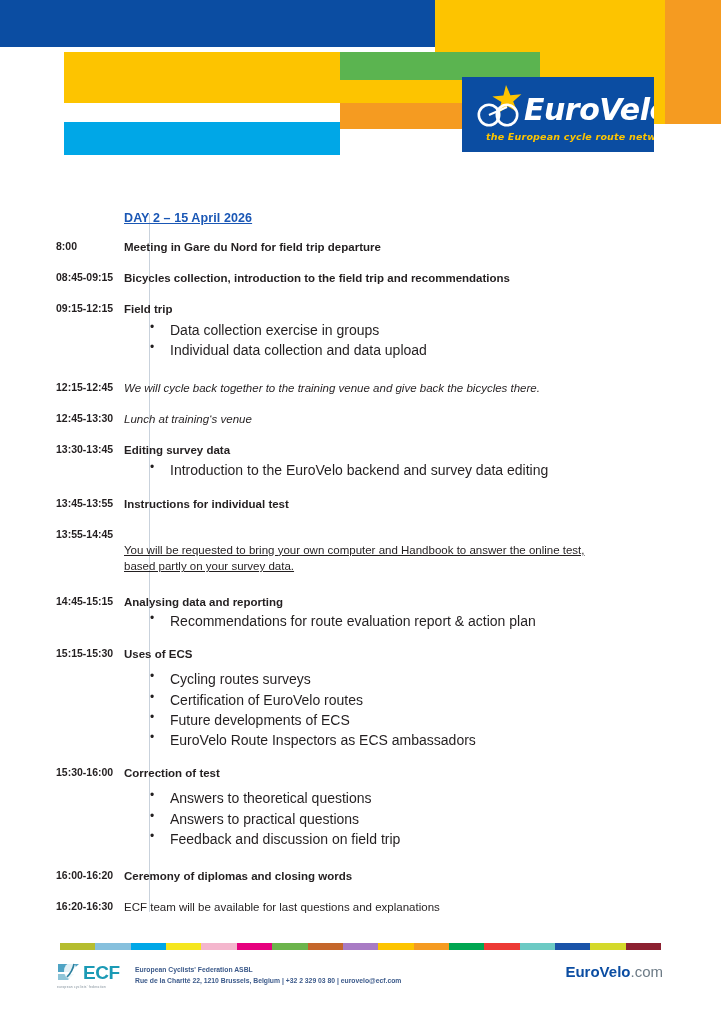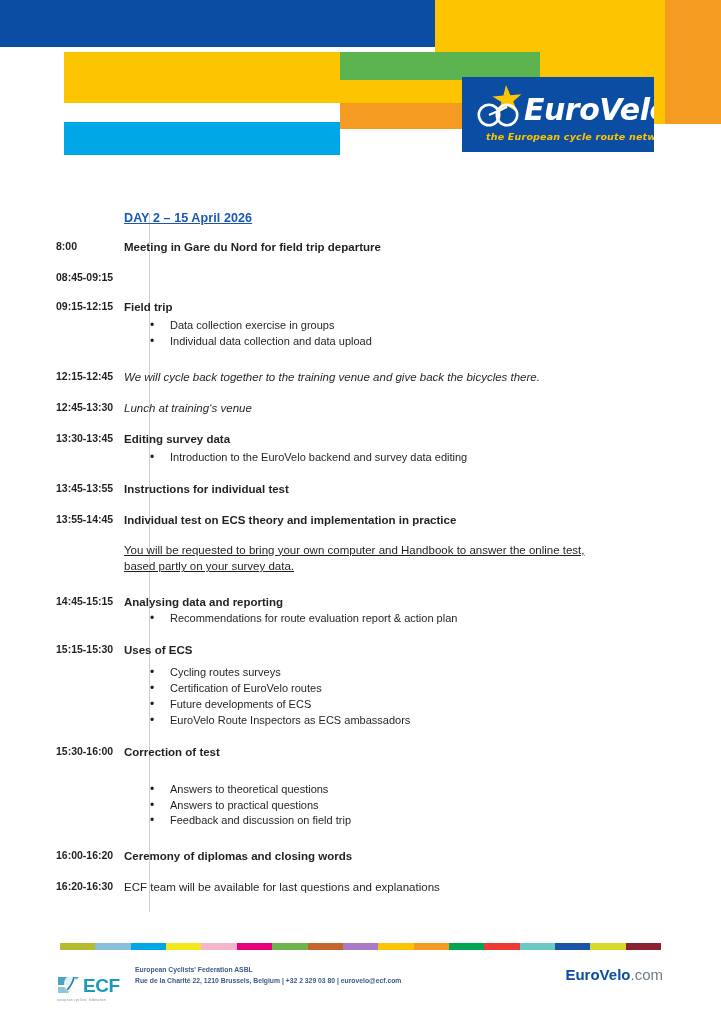--- a/index.html
+++ b/index.html
@@ -117,21 +117,21 @@
   }
   ul.bullets {
     margin: 3px 0 0 0;
     padding: 0 0 0 46px;
     list-style: none;
   }
   ul.bullets.tight { margin-top: 1px; }
   ul.bullets li {
     position: relative;
     font-weight: normal;
-    font-size: 11px;
+    font-size: 14px;
     line-height: 1.45;
     padding-left: 0;
   }
   ul.bullets li::before {
     content: "\2022";
     position: absolute;
     left: -20px;
     top: -1px;
     font-size: 12px;
     color: #231f20;
@@ -151,21 +151,21 @@
     width: 601px; height: 7px;
     display: flex;
   }
   #color-bar span { flex: 1 1 auto; height: 100%; }
 
   #footer-inner {
     position: absolute;
     left: 0; top: 32px;
     width: 721px;
     display: flex;
-    align-items: center;
+    align-items: flex-start;
   }
   #ecf-logo {
     position: relative;
     margin-left: 57px;
     width: 66px;
     flex: 0 0 66px;
   }
   #ecf-logo .ecf-text {
     position: absolute;
     left: 26px; top: 2px;
@@ -246,20 +246,23 @@
   <div class="srow">
     <div class="stime">8:00</div>
     <div class="sbody">
       <span class="heading">Meeting in Gare du Nord for field trip departure</span>
     </div>
   </div>
   <div class="gap-md"></div>
 
   <div class="srow">
     <div class="stime">08:45-09:15</div>
+    <div class="sbody">
+      <span class="heading">Bicycles collection, introduction to the field trip and recommendations</span>
+    </div>
   </div>
   <div class="gap-md"></div>
 
   <div class="srow">
     <div class="stime">09:15-12:15</div>
     <div class="sbody">
       <span class="heading">Field trip</span>
       <ul class="bullets">
         <li>Data collection exercise in groups</li>
         <li>Individual data collection and data upload</li>
@@ -299,21 +302,20 @@
     <div class="stime">13:45-13:55</div>
     <div class="sbody">
       <span class="heading">Instructions for individual test</span>
     </div>
   </div>
   <div class="gap-md"></div>
 
   <div class="srow">
     <div class="stime">13:55-14:45</div>
     <div class="sbody">
-      <span class="heading">Individual test on ECS theory and implementation in practice</span>
       <div class="note" style="margin-top:14px;text-decoration:underline;">You will be requested to bring your own computer and Handbook to answer the online test, based partly on your survey data.</div>
     </div>
   </div>
   <div class="gap-lg"></div>
 
   <div class="srow">
     <div class="stime">14:45-15:15</div>
     <div class="sbody">
       <span class="heading">Analysing data and reporting</span>
       <ul class="bullets tight">
@@ -334,21 +336,21 @@
         <li>EuroVelo Route Inspectors as ECS ambassadors</li>
       </ul>
     </div>
   </div>
   <div class="gap-md"></div>
 
   <div class="srow">
     <div class="stime">15:30-16:00</div>
     <div class="sbody">
       <span class="heading">Correction of test</span>
-      <ul class="bullets" style="margin-top:22px;">
+      <ul class="bullets" style="margin-top:7px;">
         <li>Answers to theoretical questions</li>
         <li>Answers to practical questions</li>
         <li>Feedback and discussion on field trip</li>
       </ul>
     </div>
   </div>
   <div class="gap-lg"></div>
 
   <div class="srow">
     <div class="stime">16:00-16:20</div>

